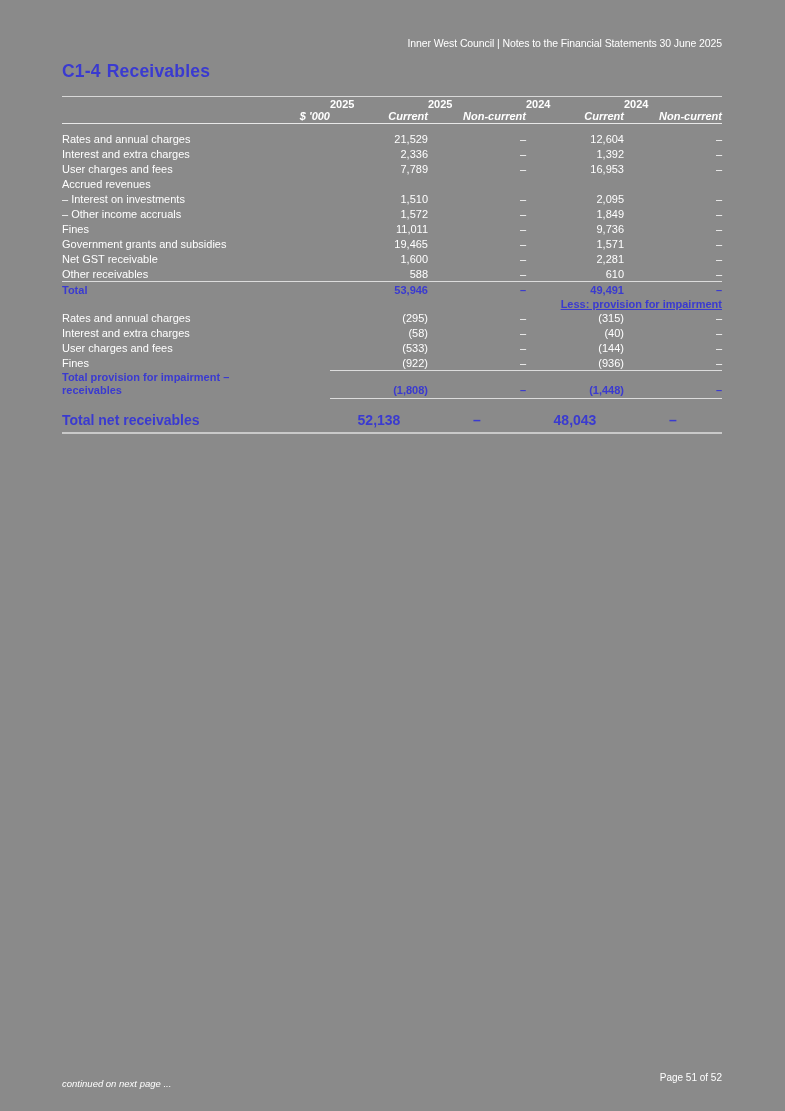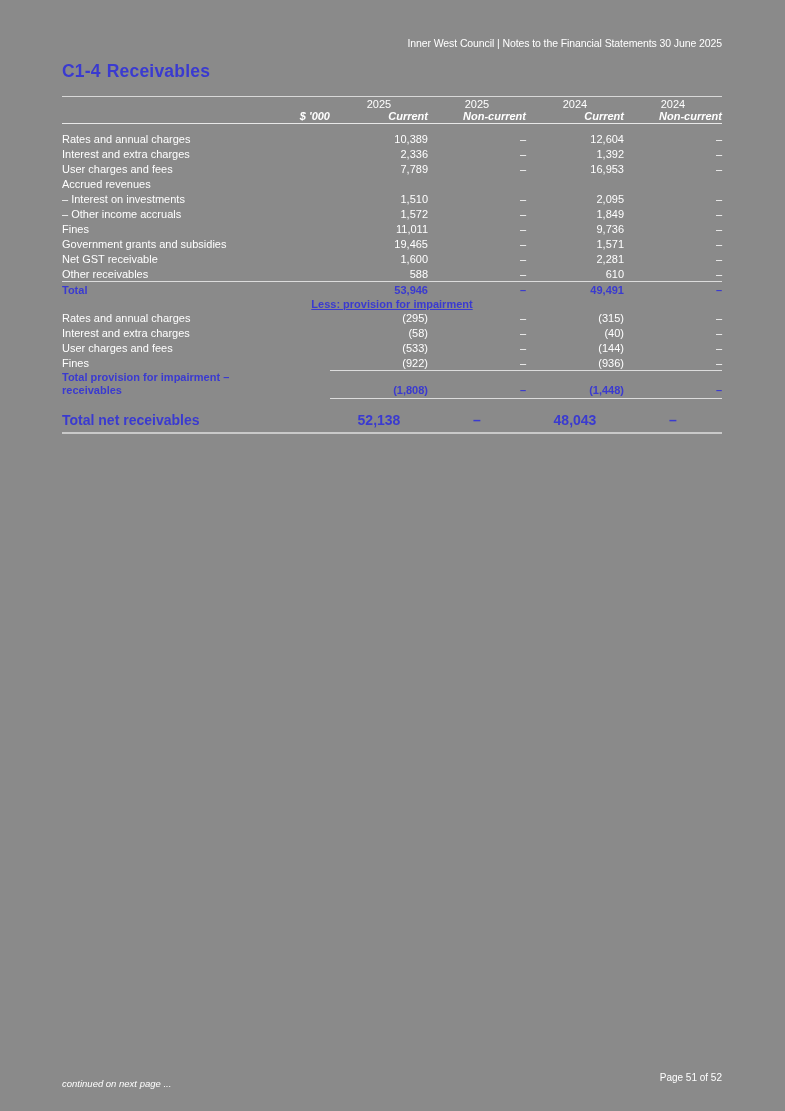--- a/index.html
+++ b/index.html
@@ -51,22 +51,22 @@
     font-size: 11px;
   }
   table.fin td, table.fin th {
     padding: 0;
     vertical-align: bottom;
   }
 
   .col-label { width: 268px; }
   .col-num   { width: 98px; }
   .hdr-year td {
-    text-align: center;
-    font-weight: normal;
+    text-align: left;
+    font-weight: bold;
     padding-top: 4px;
   }
   .hdr-sub td {
     text-align: right;
     font-weight: bold;
     font-style: italic;
     padding-bottom: 2px;
   }
   .rule-top td { border-top: 1px solid #d8d8d8; height: 1px; font-size: 0; line-height: 0; }
   .rule-under td { border-bottom: 1px solid #e8e8e8; height: 1px; font-size: 0; line-height: 0; }
@@ -101,21 +101,21 @@
     padding-top: 6px;
     padding-bottom: 4px;
     border-bottom: 2px solid #c9c9c9;
   }
   tr.grand td.lbl { text-align: left; }
 
   .section-head td {
     color: #3a3ad0;
     font-weight: bold;
     text-decoration: underline;
-    text-align: center;
+    text-align: right;
     padding-top: 8px;
     padding-bottom: 2px;
   }
 
   .wrap-total td {
     color: #3a3ad0;
     font-weight: bold;
     vertical-align: bottom;
   }
   .wrap-total td.lbl { text-align: left; line-height: 1.25; }
@@ -182,21 +182,21 @@
       </tr>
       <tr class="rule-under">
         <td colspan="5"></td>
       </tr>
       <tr class="spacer">
           <td colspan="5"></td>
         </tr>
 
       <tr class="data">
         <td class="lbl">Rates and annual charges</td>
-        <td>10,389</td>
+        <td>21,529</td>
         <td>–</td>
         <td>12,604</td>
         <td>–</td>
       </tr>
       <tr class="data">
         <td class="lbl">Interest and extra charges</td>
         <td>2,336</td>
         <td>–</td>
         <td>1,392</td>
         <td>–</td>

